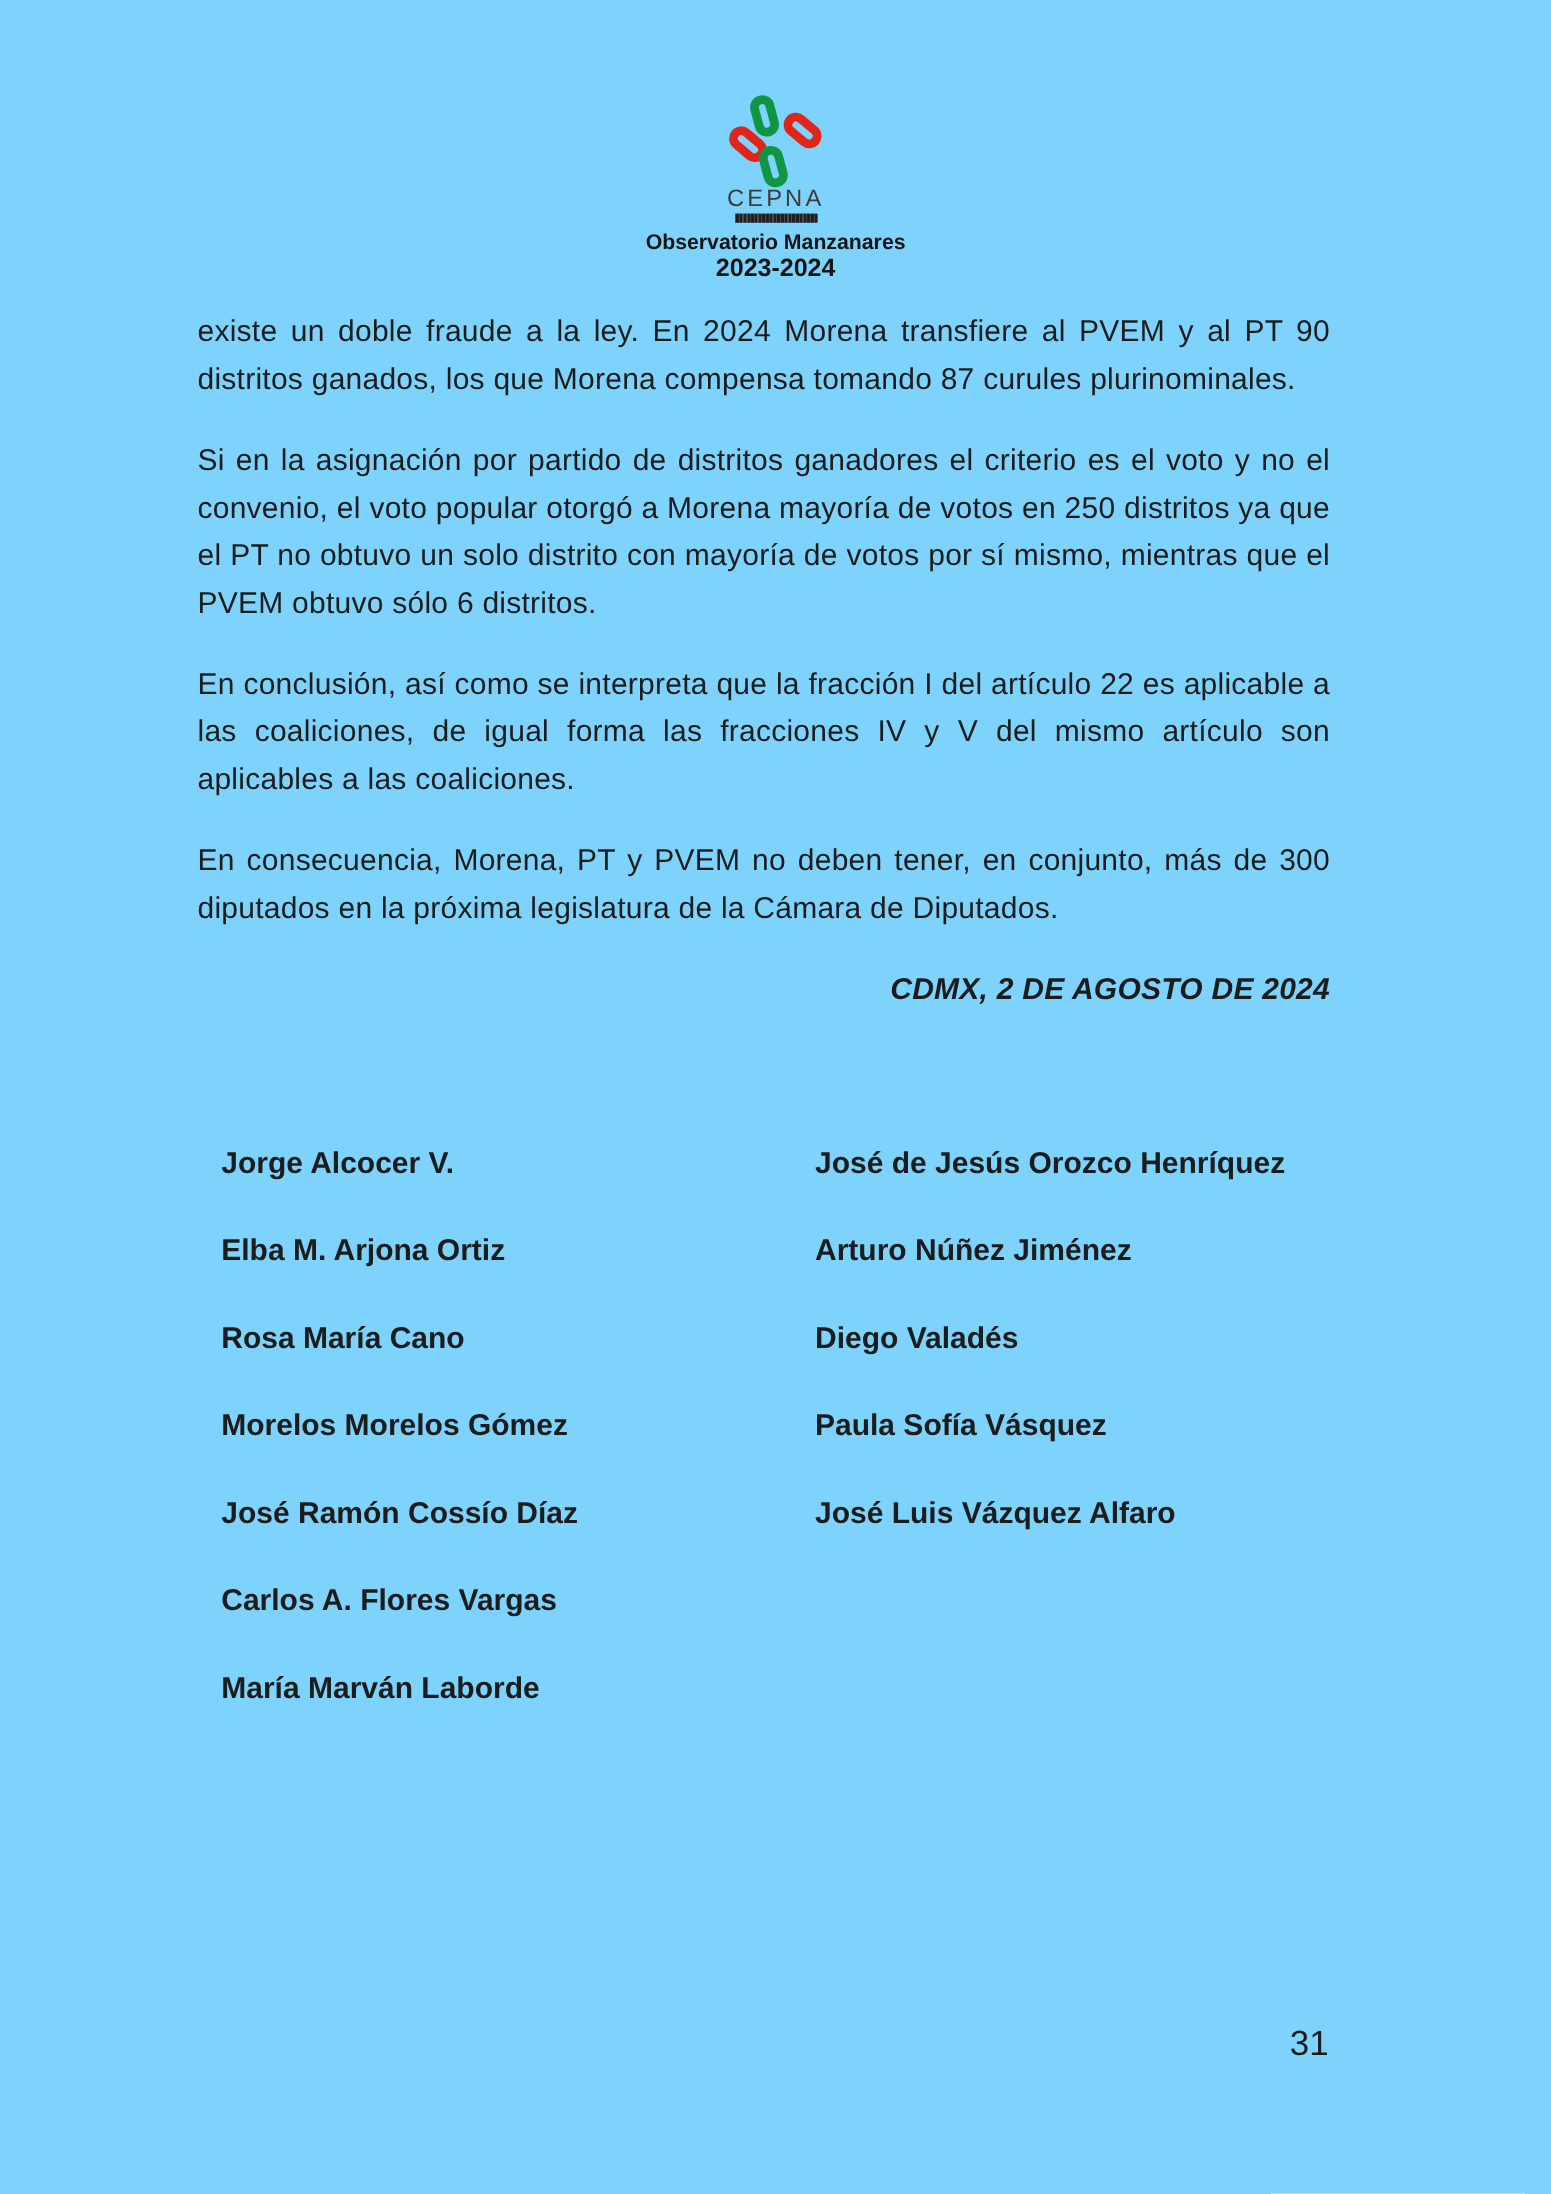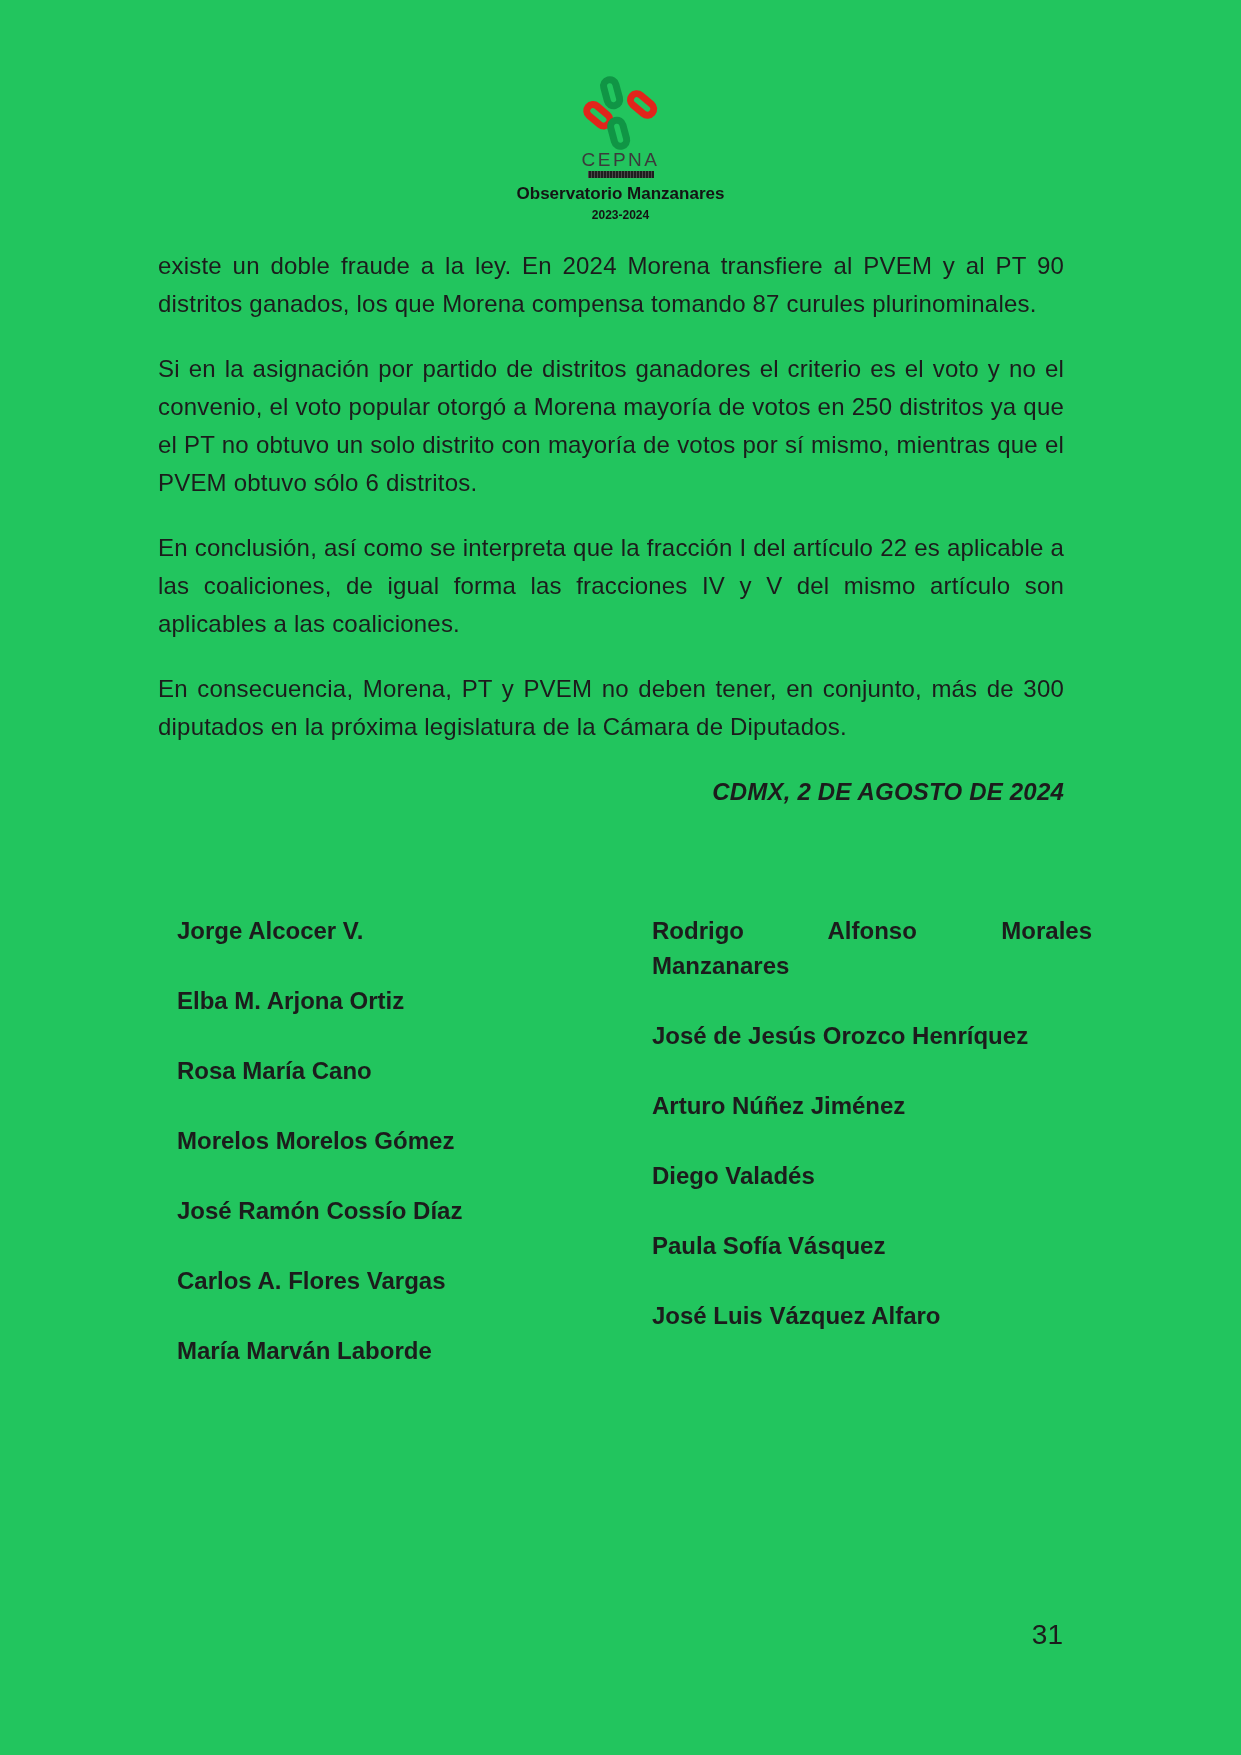--- a/index.html
+++ b/index.html
@@ -1,20 +1,20 @@
 <!DOCTYPE html>
 <html><head>
 <meta charset="utf-8">
 <style>
   html, body { margin: 0; padding: 0; background: #ffffff; }
   .page {
     position: relative;
     width: 1241px;
     height: 1755px;
-    background: #22c55e;
+    background: #7dd3fc;
     font-family: "Liberation Sans", sans-serif;
     color: #111111;
     overflow: hidden;
   }
 
   
   .header { position: absolute; top: 0; left: 0; width: 100%; text-align: center; }
   .chain-logo { display: block; margin: 70px auto 0 auto; width: 78px; height: 86px; }
   .logo-wordmark {
     margin-top: -6px;
@@ -23,21 +23,21 @@
     color: #3b3b3b;
     line-height: 19px;
   }
   .logo-strip {
     width: 66px; height: 7px;
     margin: 2px auto 0 auto;
     background-color: #1e1e1e;
     background-image: repeating-linear-gradient(90deg, #4a4a4a 0 1px, #1e1e1e 1px 3px);
   }
   .org-line1 { margin-top: 7px; font-size: 17px; font-weight: 700; color: #141414; line-height: 18px; }
-  .org-line2 { margin-top: 4px; font-size: 12px; font-weight: 700; color: #141414; line-height: 17px; }
+  .org-line2 { margin-top: 4px; font-size: 20px; font-weight: 700; color: #141414; line-height: 17px; }
 
   
   .doc-body {
     position: absolute;
     left: 158px;
     top: 247px;
     width: 906px;
   }
   .doc-body p {
     margin: 0 0 27px 0;
@@ -112,24 +112,20 @@
       <div class="sign-col left">
         <div class="name-entry">Jorge Alcocer V.</div>
         <div class="name-entry">Elba M. Arjona Ortiz</div>
         <div class="name-entry">Rosa María Cano</div>
         <div class="name-entry">Morelos Morelos Gómez</div>
         <div class="name-entry">José Ramón Cossío Díaz</div>
         <div class="name-entry">Carlos A. Flores Vargas</div>
         <div class="name-entry">María Marván Laborde</div>
       </div>
       <div class="sign-col right">
-        <div class="name-entry">
-          <span class="jline">Rodrigo Alfonso Morales</span>
-          <span class="line">Manzanares</span>
-        </div>
         <div class="name-entry">José de Jesús Orozco Henríquez</div>
         <div class="name-entry">Arturo Núñez Jiménez</div>
         <div class="name-entry">Diego Valadés</div>
         <div class="name-entry">Paula Sofía Vásquez</div>
         <div class="name-entry">José Luis Vázquez Alfaro</div>
       </div>
     </div>
   </div>
 
   <div class="page-number">31</div>

